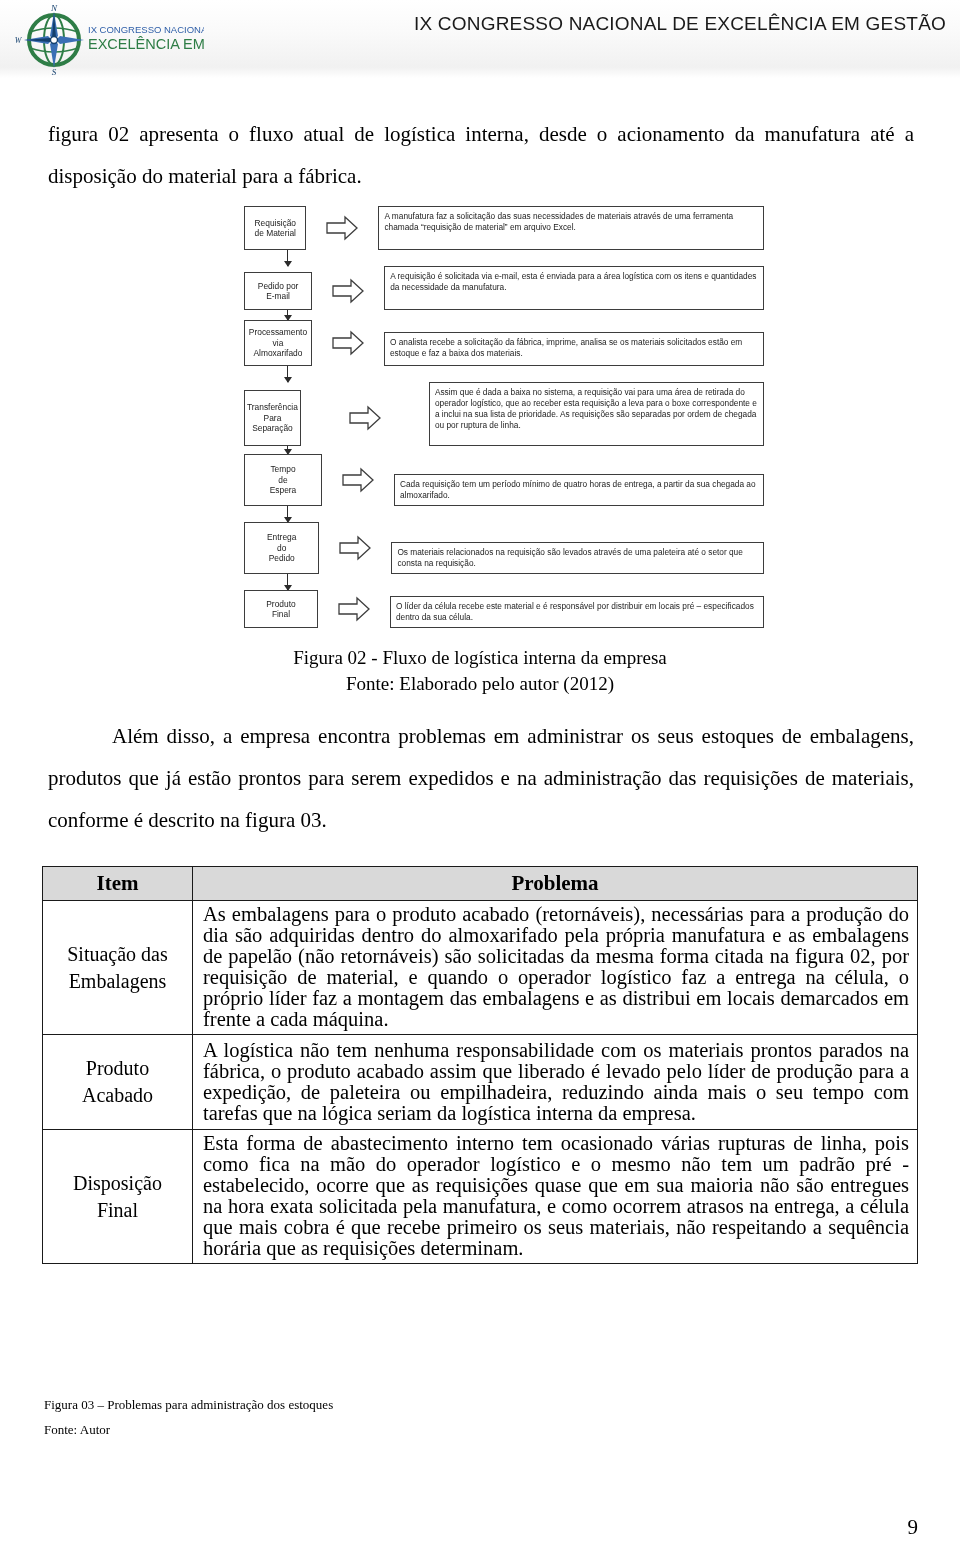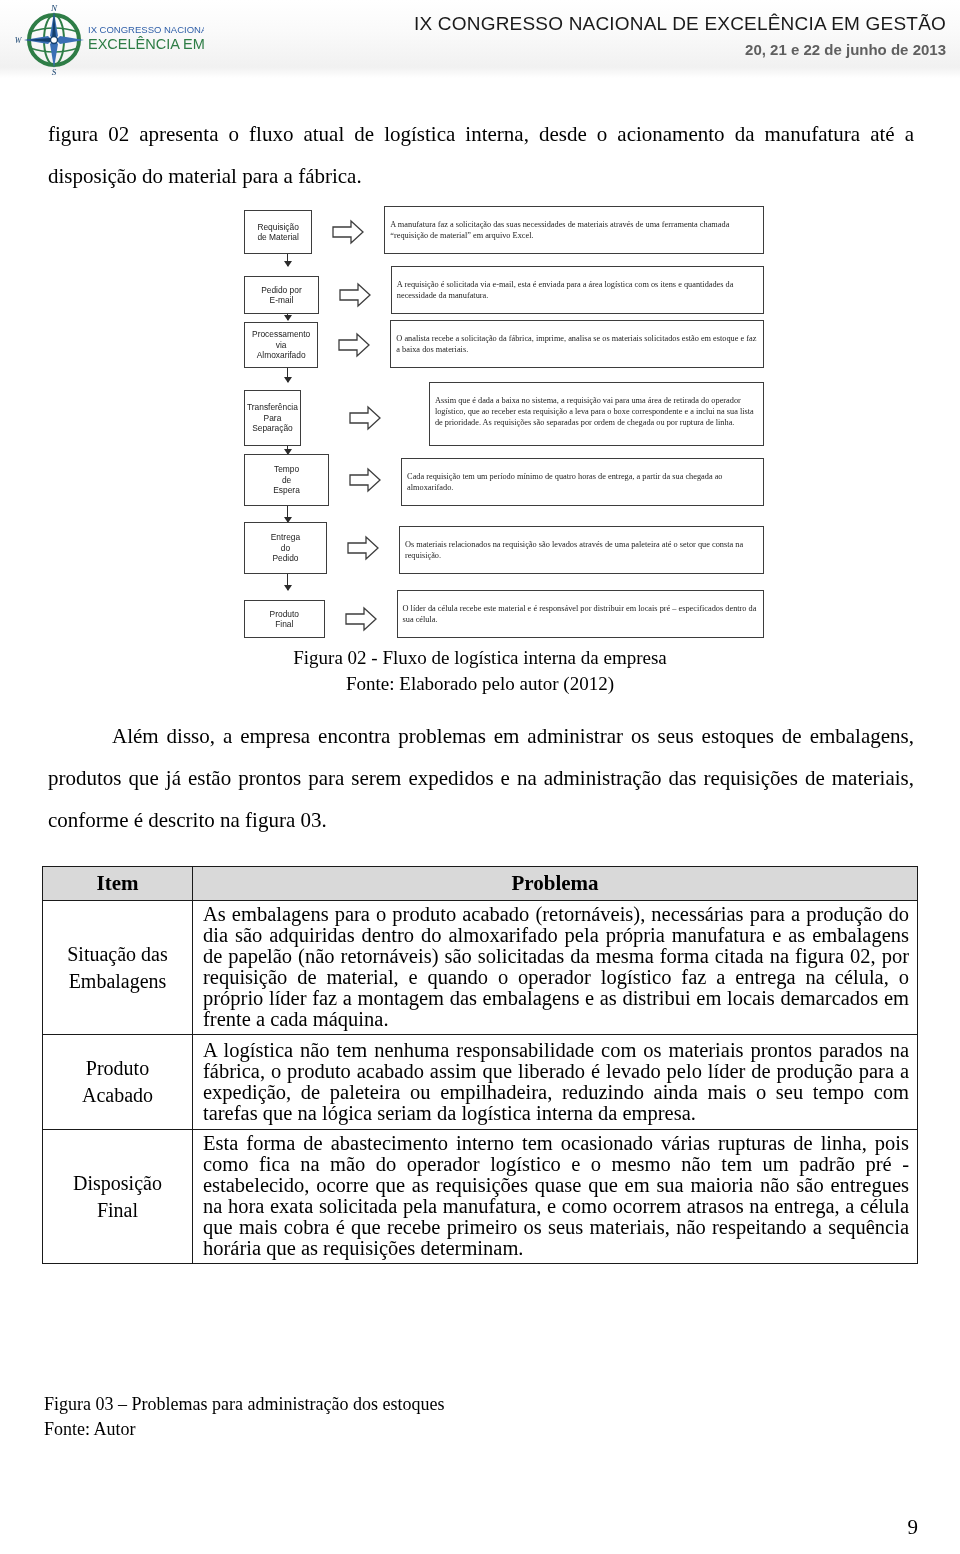--- a/index.html
+++ b/index.html
@@ -101,25 +101,25 @@
     width: 72px;
     display: flex;
     align-items: center;
     justify-content: center;
     flex: 0 0 72px;
   }
   .fc-desc {
     flex: 1 1 auto;
     border: 1.2px solid #3d3d3d;
     background: #ffffff;
-    font-family: Liberation Serif, serif;
+    font-family: Liberation Sans, sans-serif;
     font-size: 8.3px;
     line-height: 11px;
     color: #1c1c1c;
-    padding: 12px 5px;
+    padding: 4px 5px;
     box-sizing: border-box;
   }
   .connector {
     position: absolute;
     left: 43px;
     width: 1px;
     background: #2b2b2b;
   }
   .connector::after {
     content: "";
@@ -173,21 +173,21 @@
     text-align: justify;
     text-justify: inter-word;
     font-size: 20.5px;
     line-height: 21px;
     padding: 3px 8px 4px 10px;
   }
 
   .tbl-caption {
     position: absolute;
     left: 44px;
-    font-size: 18px;
+    font-size: 13px;
     line-height: 25px;
   }
   #fig03-caption { top: 1392px; }
 
   .page-number {
     position: absolute;
     right: 42px;
     bottom: 14px;
     font-size: 21px;
   }
@@ -217,21 +217,20 @@
         <text x="40" y="73" font-family="Liberation Serif, serif" font-size="9" font-style="italic" fill="#14406e" text-anchor="middle">S</text>
         <text x="4" y="41" font-family="Liberation Serif, serif" font-size="8" font-style="italic" fill="#14406e" text-anchor="middle">W</text>
       </g>
       <text x="74" y="31" font-family="Liberation Sans, sans-serif" font-size="9.5" fill="#2f5fa8">IX CONGRESSO NACIONAL DE</text>
       <text x="74" y="47" font-family="Liberation Sans, sans-serif" font-size="14.5" fill="#2e7d46">EXCELÊNCIA EM GESTÃO</text>
     </svg>
   </div>
 
   <div class="header-title-block">
     <div class="header-title">IX CONGRESSO NACIONAL DE EXCELÊNCIA EM GESTÃO</div>
-    <div class="header-date">20, 21 e 22 de junho de 2013</div>
   </div>
 </div>
 
 <div class="body-para" id="intro-para">figura 02 apresenta o fluxo atual de logística interna, desde o acionamento da manufatura até a disposição do material para a fábrica.</div>
 
 <div class="flowchart">
 
   <div class="connector" style="top:44px;height:16px;"></div>
   <div class="connector" style="top:98px;height:16px;"></div>
   <div class="connector" style="top:160px;height:16px;"></div>

